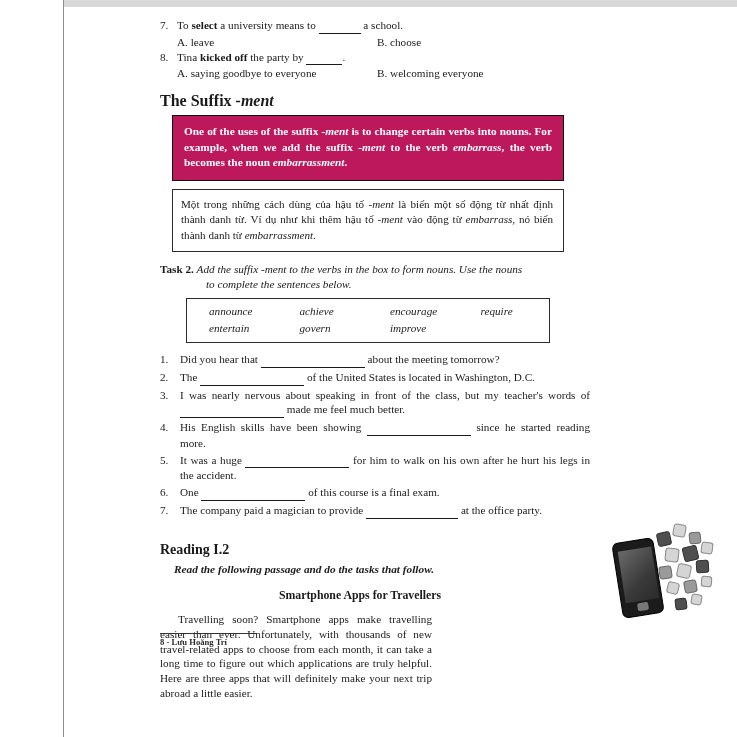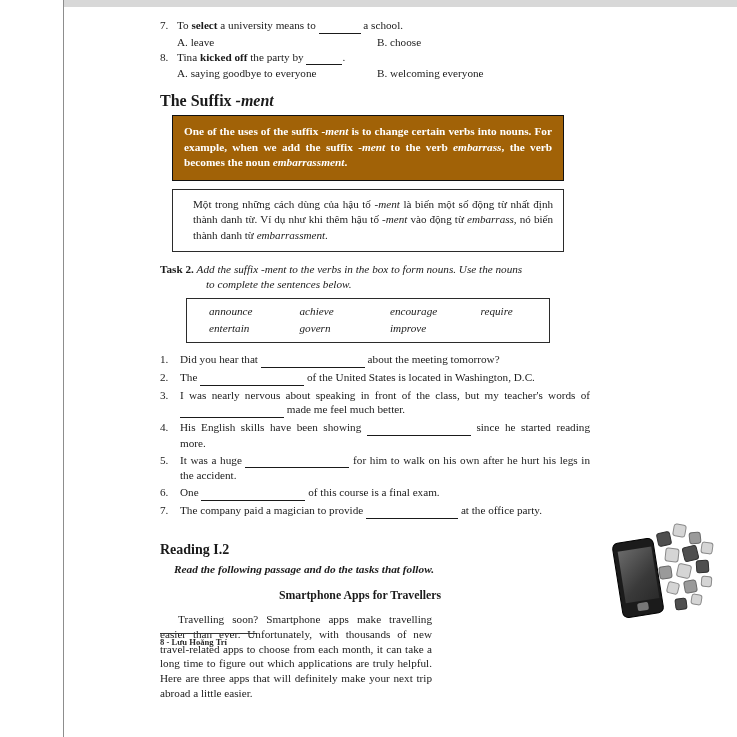--- a/index.html
+++ b/index.html
@@ -59,35 +59,35 @@
   
   .suffix-head {
     font-weight: bold;
     font-size: 16px;
     margin-top: 9px;
     margin-bottom: 4px;
   }
 
   
   .blackbox {
-    background: #a16207;
+    background: #be185d;
     color: #ffffff;
     font-weight: bold;
     padding: 8px 11px 9px 11px;
     margin-left: 12px;
     width: 392px;
     text-align: justify;
     line-height: 1.38;
     font-size: 11.3px;
     border: 1px solid #111;
   }
   
   .whitebox {
     border: 1px solid #2b2b2b;
-    padding: 7px 10px 8px 20px;
+    padding: 7px 10px 8px 8px;
     margin-left: 12px;
     margin-top: 8px;
     width: 392px;
     text-align: justify;
     line-height: 1.38;
     font-size: 11.1px;
   }
 
   
   .task {

